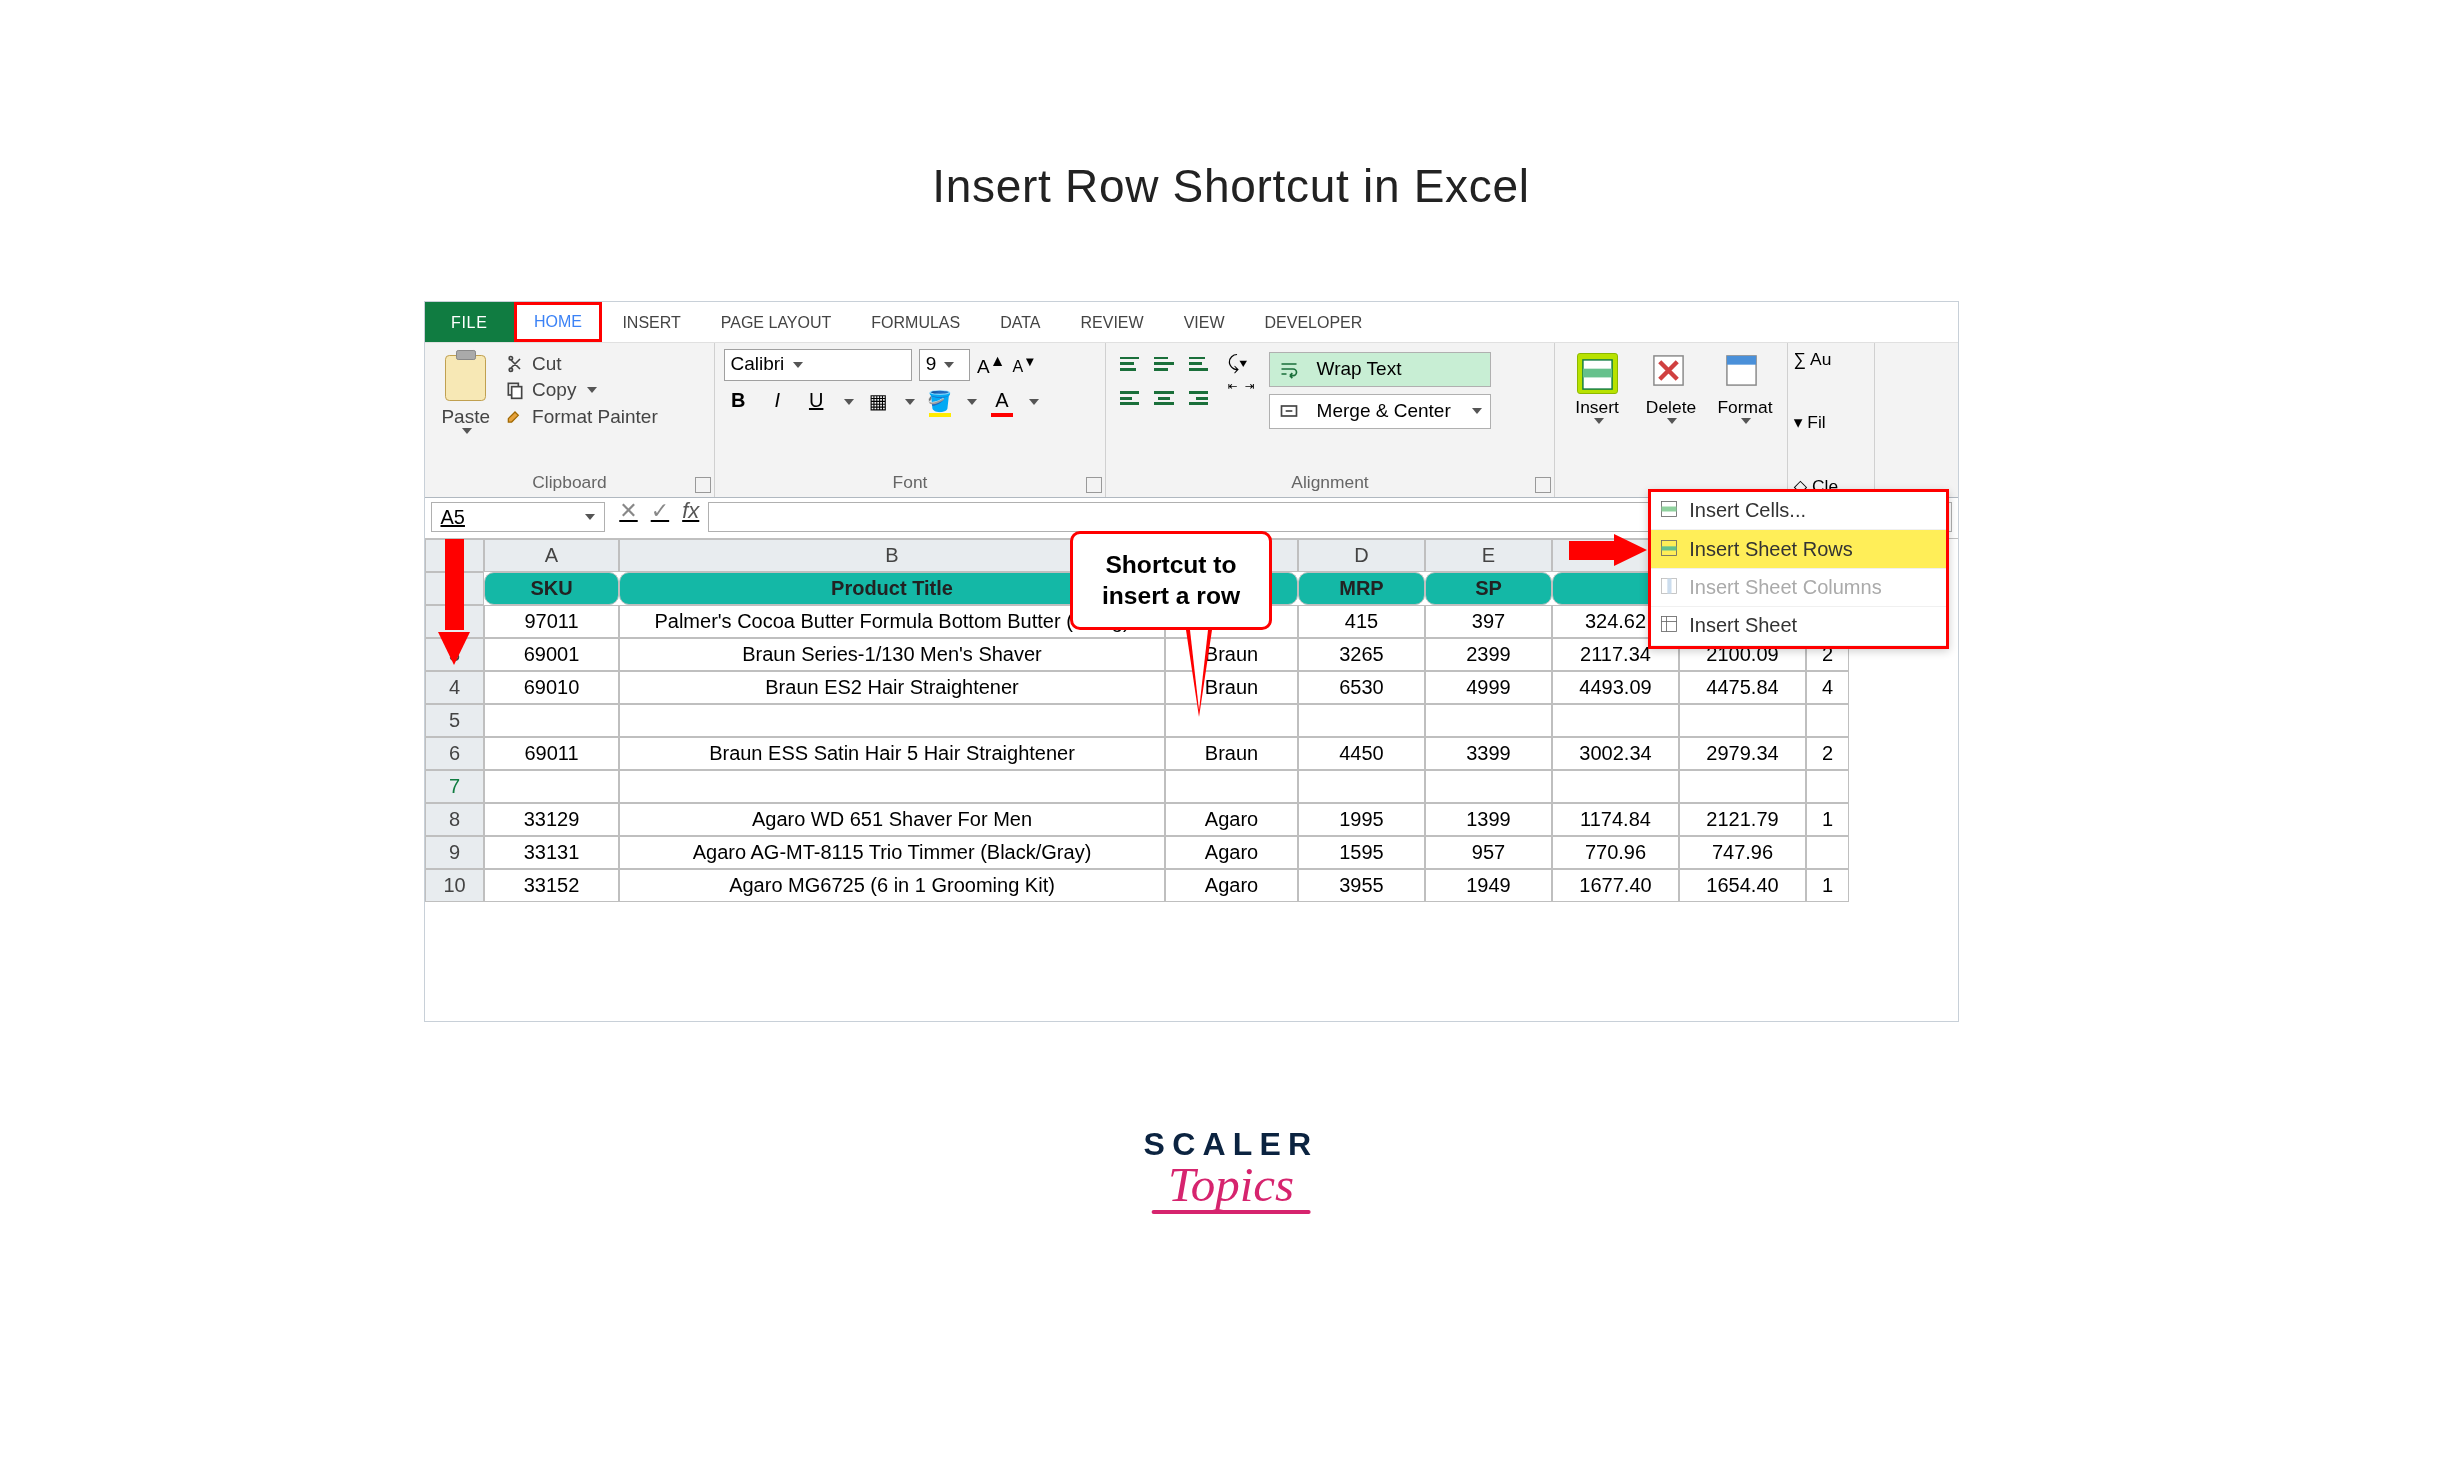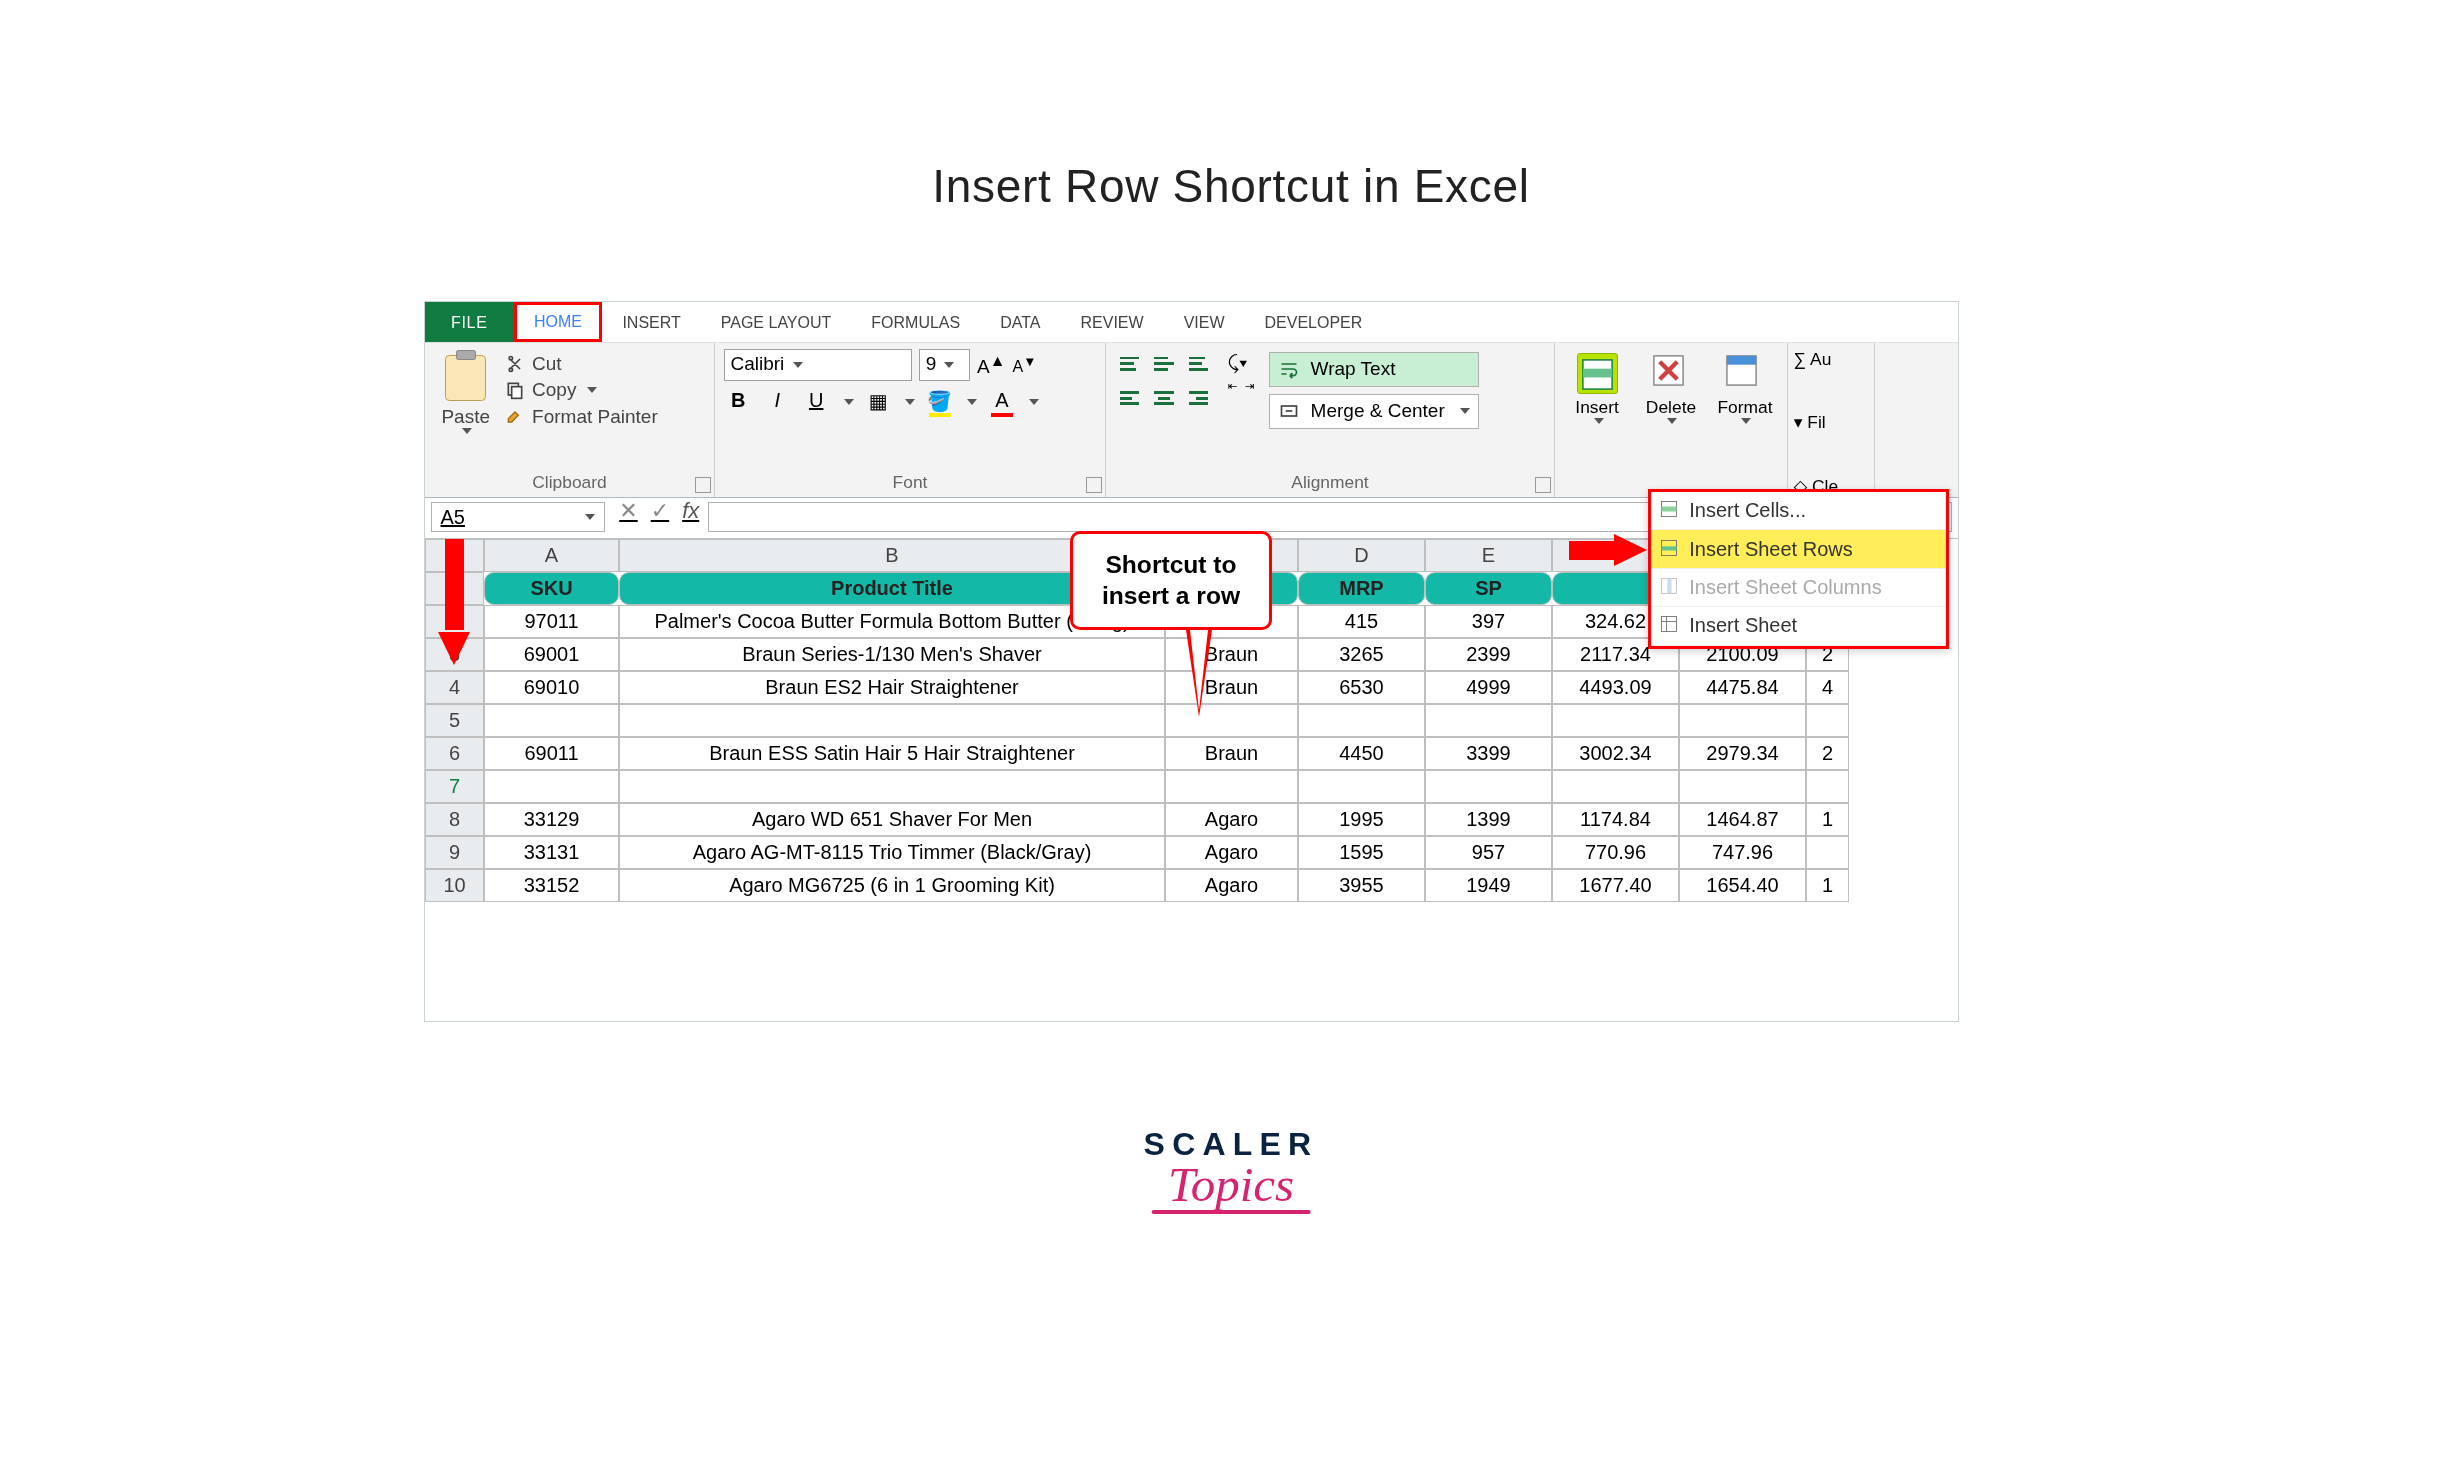--- a/index.html
+++ b/index.html
@@ -27,21 +27,21 @@
   .font .row1 { display: flex; gap: 7.2px; align-items: center; }
   .font select, .font .combo { height: 32px; border: 0.7px solid #a0a0a0; background: #fff; font-size: 19px; padding: 2.9px 5.8px; }
   .font .row2 { display: flex; gap: 10px; align-items: center; margin-top: 7.2px; }
   .font .btn { width: 29px; height: 29px; text-align: center; font-size: 20px; border: 0.7px solid transparent; }
   .alignment { width: 449px; }
   .alignment .body { display: flex; gap: 14.5px; }
   .align-icons { display: grid; grid-template-columns: repeat(3, 30px); grid-auto-rows: 30px; gap: 4.3px; }
   .align-icons .ic { border: 0.7px solid transparent; display: flex; flex-direction: column; justify-content: center; gap: 2.9px; padding: 4.3px; }
   .align-icons .ic span { display: block; height: 2.9px; background: #1a6f3a; }
   .wrap-merge { display: flex; flex-direction: column; gap: 7.2px; padding-top: 2.9px; }
-  .ribbon-btn { border: 0.7px solid #b0b0b0; background: #fff; padding: 2.9px 8.7px; font-size: 19px; display: flex; align-items: center; gap: 12px; height: 35px; text-align: center; }
+  .ribbon-btn { border: 0.7px solid #b0b0b0; background: #fff; padding: 2.9px 8.7px; font-size: 19px; display: flex; align-items: center; gap: 18px; height: 35px; text-align: center; }
   .cells-group { width: 233px; }
   .cells-group .body { display: flex; gap: 7.2px; padding-top: 4.3px; }
   .cells-btn { display: flex; flex-direction: column; align-items: center; width: 67px; }
   .cells-btn .ico { width: 41px; height: 41px; }
   .cells-btn .lbl { font-size: 17.4px; margin-top: 2.9px; }
   .insert-highlight { background: #b8e200; border: 1.4px solid #8cb800; border-radius: 2.9px; padding: 2.9px; }
   .editing { width: 87px; padding-left: 5.8px; overflow: hidden; }
   .editing .line { font-size: 17.4px; white-space: nowrap; }
   .popout { position: absolute; bottom: 4.3px; right: 2.9px; width: 16px; height: 16px; border: 0.7px solid #999; }
   
@@ -423,21 +423,21 @@
     </div>
     <div class="grid">
 
       <div class="cell rowhead">8</div>
       <div class="cell data">33129</div>
       <div class="cell data">Agaro WD 651 Shaver For Men</div>
       <div class="cell data">Agaro</div>
       <div class="cell data">1995</div>
       <div class="cell data">1399</div>
       <div class="cell data">1174.84</div>
-      <div class="cell data">1464.87</div>
+      <div class="cell data">2121.79</div>
       <div class="cell data">1</div>
 
       <div class="cell rowhead">9</div>
       <div class="cell data">33131</div>
       <div class="cell data">Agaro AG-MT-8115 Trio Timmer (Black/Gray)</div>
       <div class="cell data">Agaro</div>
       <div class="cell data">1595</div>
       <div class="cell data">957</div>
       <div class="cell data">770.96</div>
       <div class="cell data">747.96</div>

